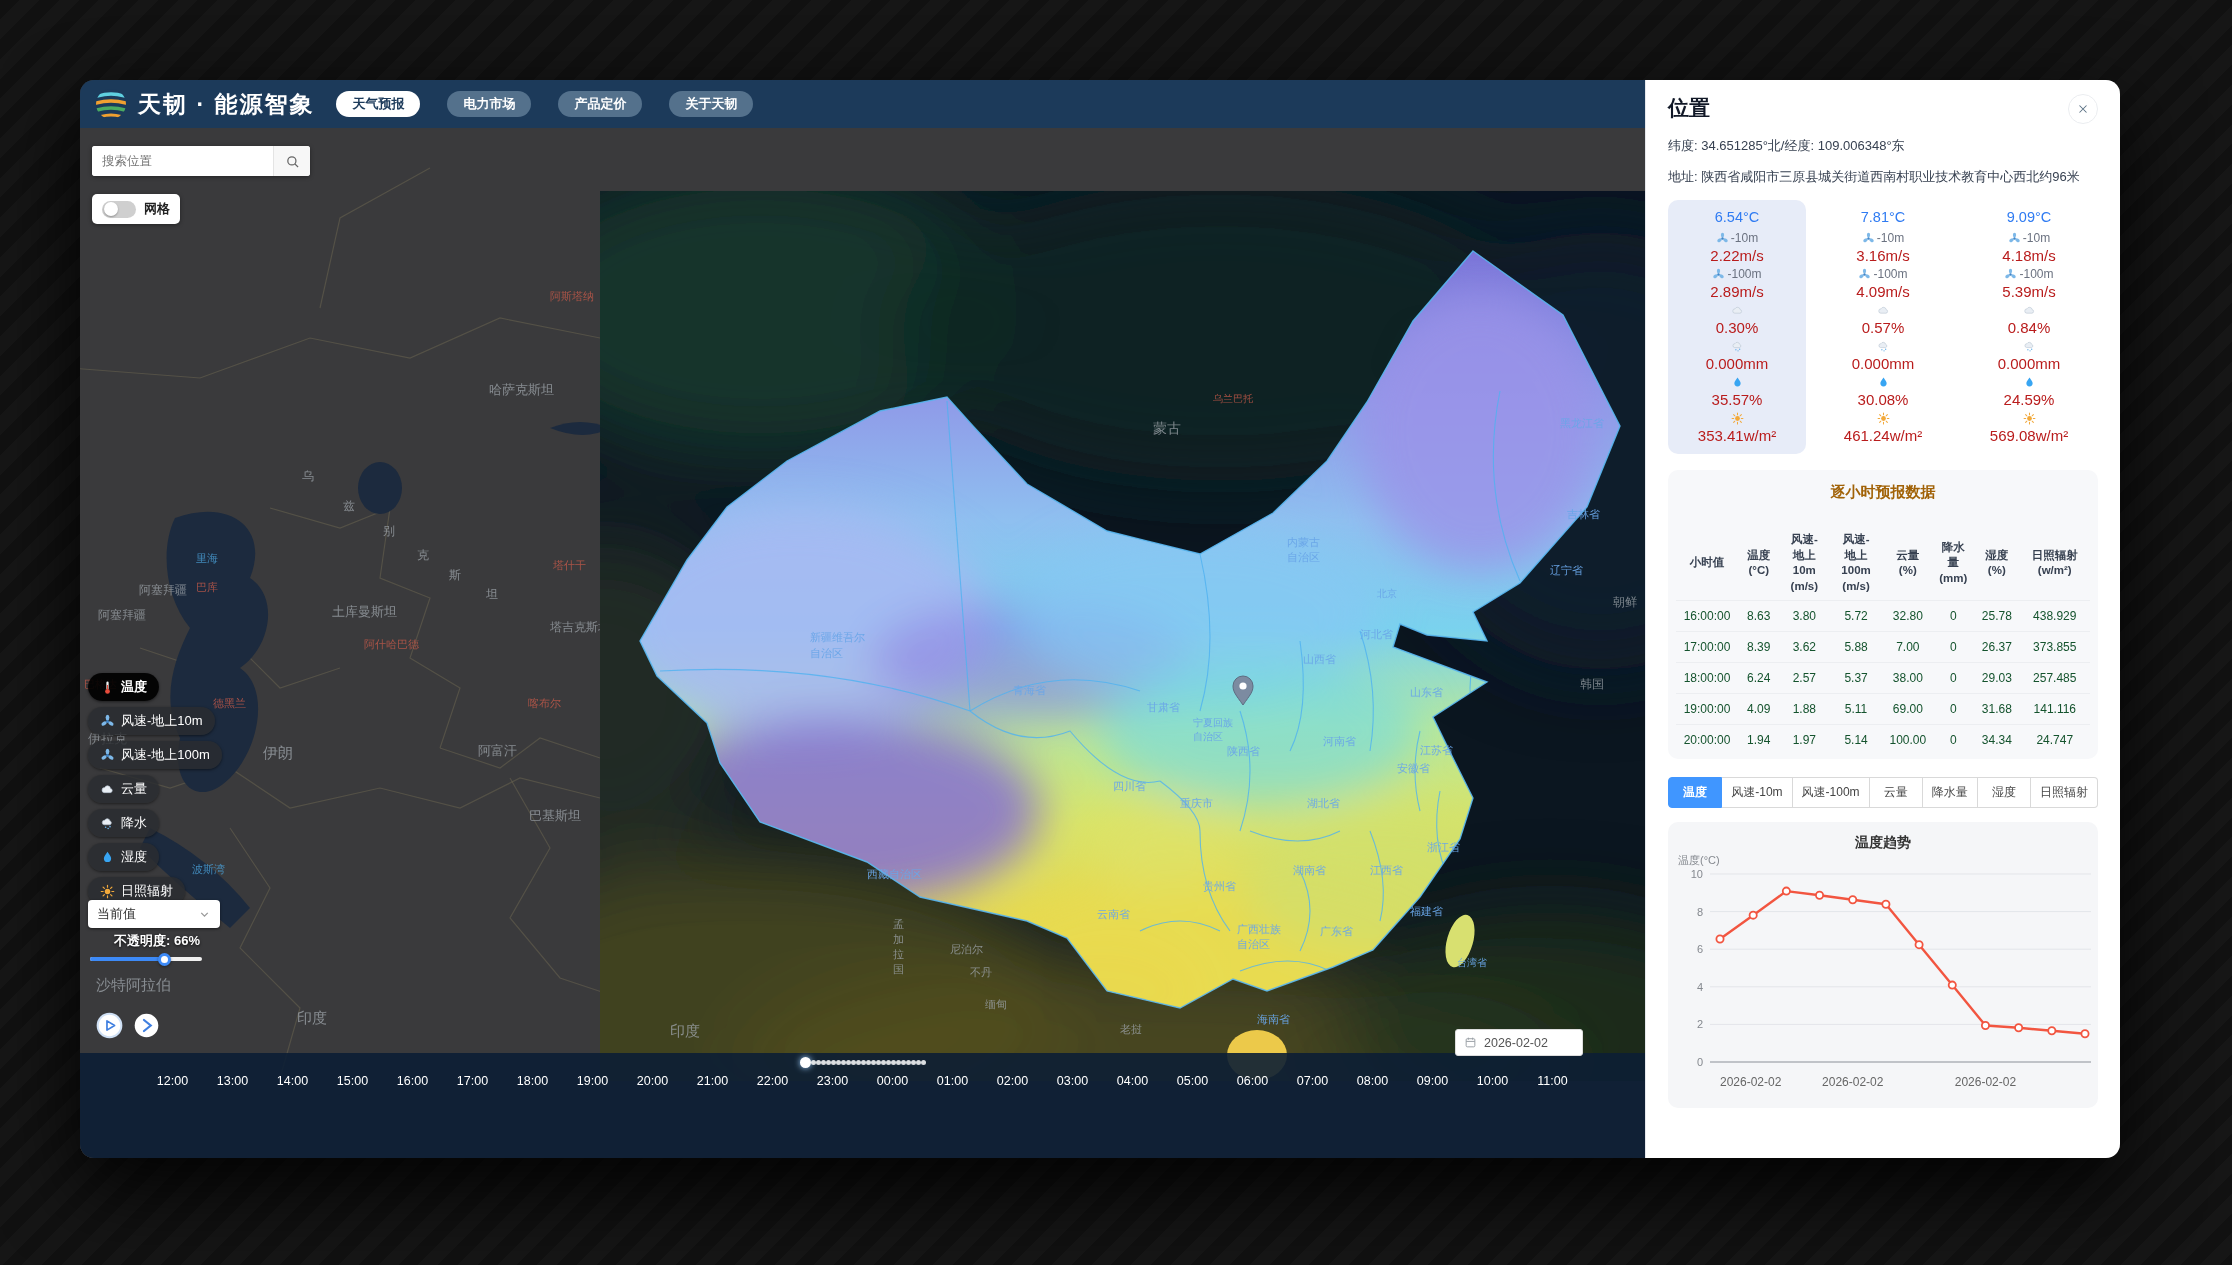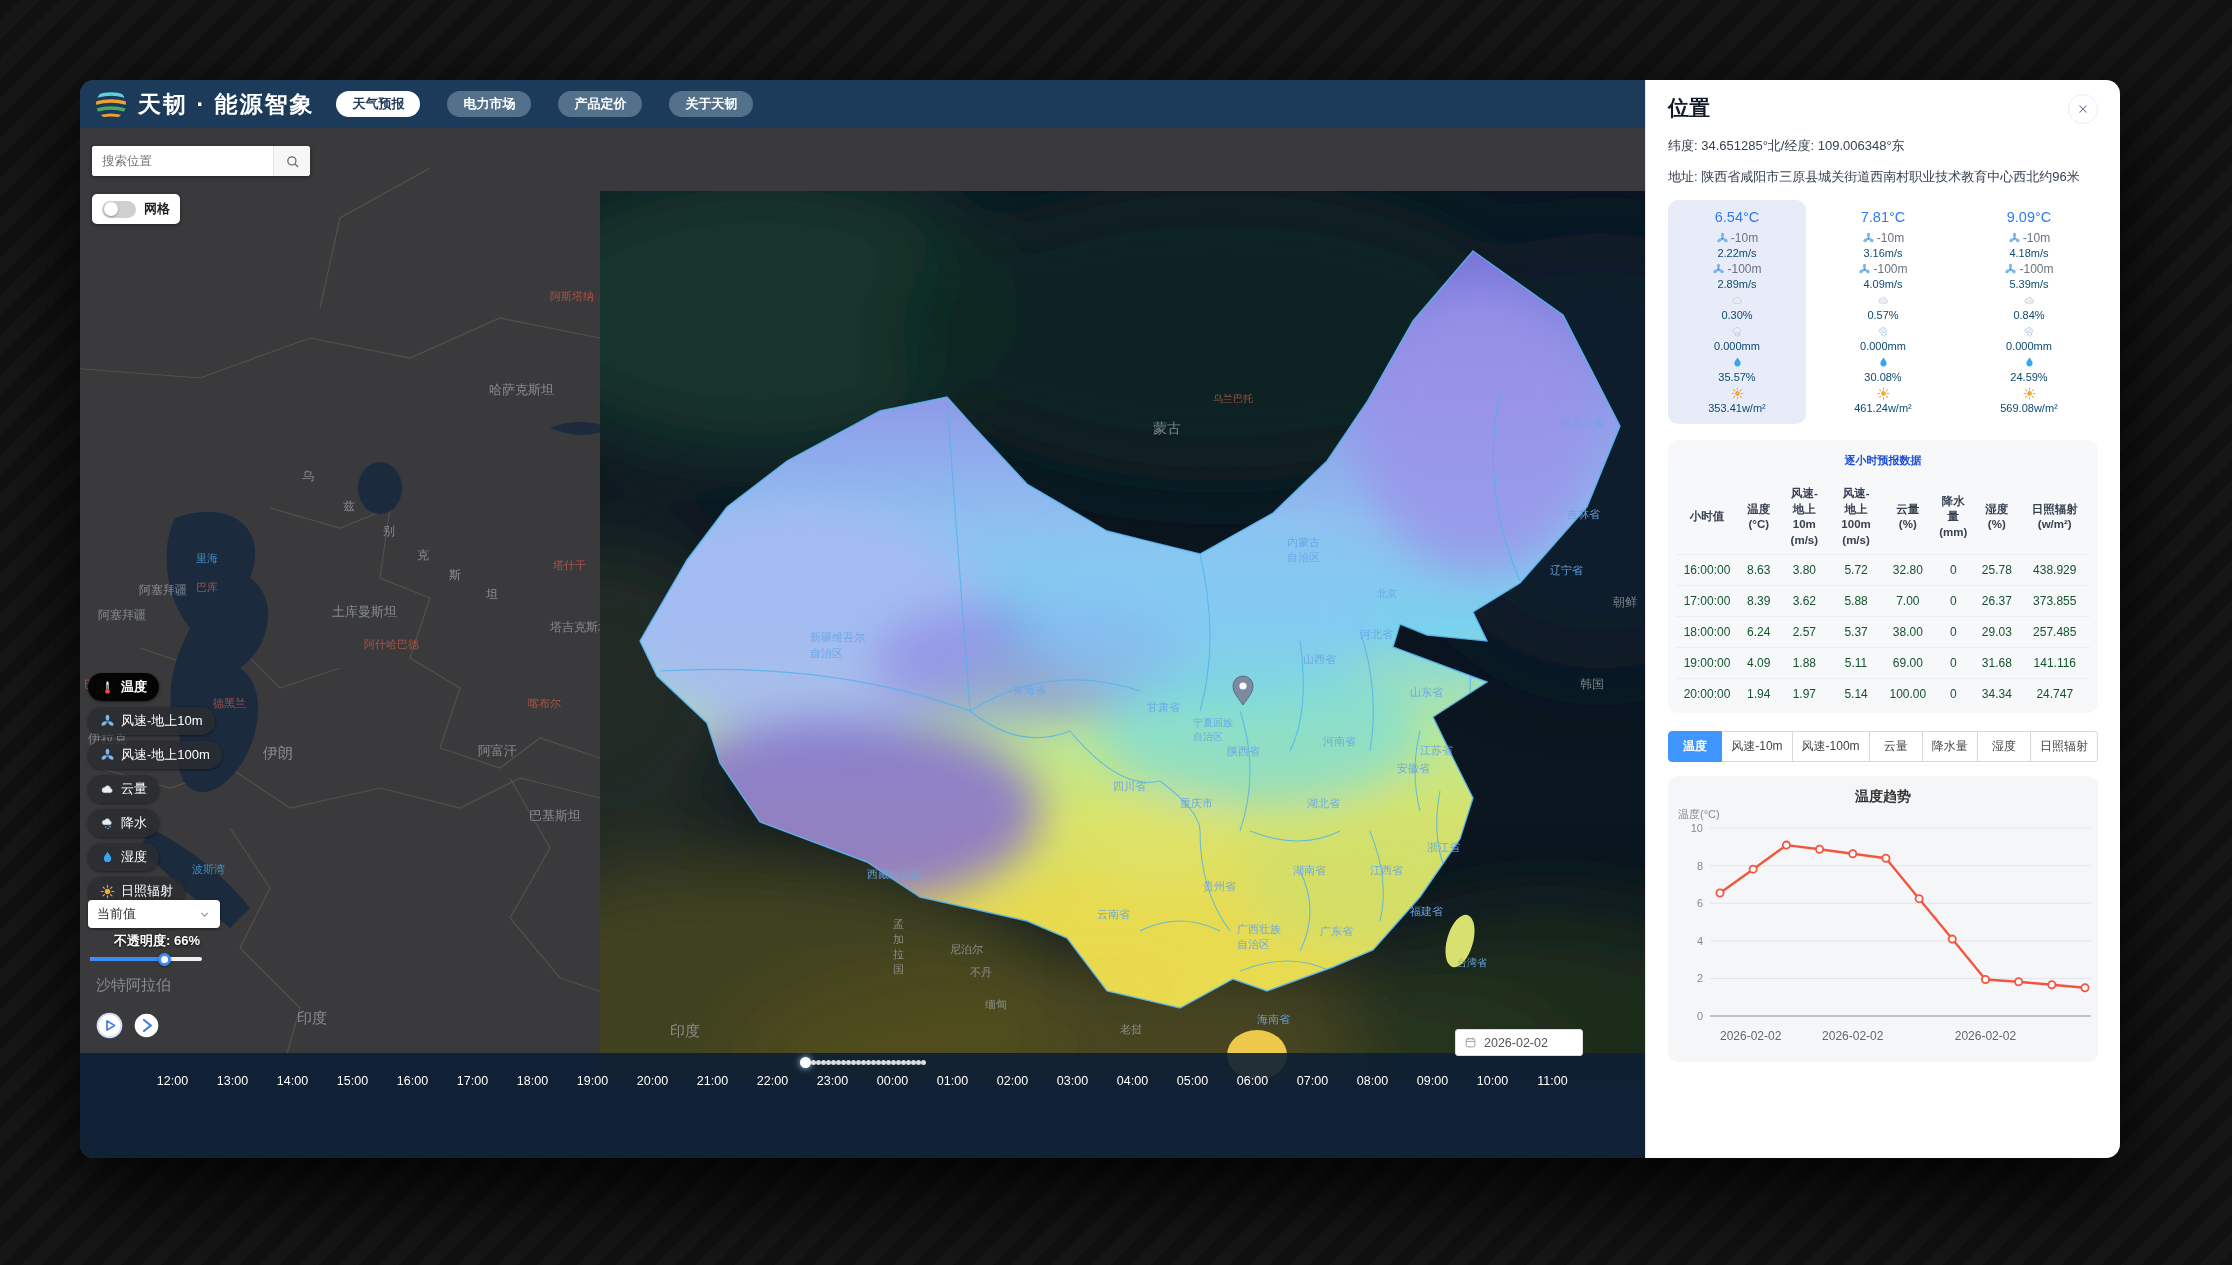--- a/index.html
+++ b/index.html
@@ -61,23 +61,23 @@
   .panel-title{font-size:21px;font-weight:bold;color:#111827;}
   .close-btn{width:28px;height:28px;border-radius:50%;border:1px solid #ebedf0;display:flex;align-items:center;justify-content:center;cursor:pointer;background:#fff;}
   .info-line{font-size:13px;color:#374151;margin-top:13px;white-space:nowrap;}
   .cards{display:flex;gap:8px;margin-top:14px;}
   .wcard{flex:1;border-radius:10px;padding:9px 2px 10px;text-align:center;}
   .wcard.hl{background:#e7ecf8;}
   .wcard .temp{font-size:14.5px;font-weight:normal;color:#2f7bf2;margin-bottom:6px;}
   .wcard .lab{font-size:12px;color:#6b7280;display:flex;align-items:center;justify-content:center;gap:2px;margin-top:3px;}
   .wcard .lab svg,.wcard .ico svg{width:13px;height:13px;}
   .wcard .ico{margin-top:4px;line-height:10px;}
-  .wcard .val{font-size:11px;color:#0c4a6e;margin-top:2px;text-align:center;}
+  .wcard .val{font-size:15px;color:#b91c1c;margin-top:2px;text-align:center;}
   .table-card{margin-top:16px;background:#f7f8fa;border-radius:10px;padding:13px 8px 4px;}
-  .table-title{text-align:center;font-size:11px;font-weight:bold;color:#1d4ed8;margin-bottom:12px;}
+  .table-title{text-align:center;font-size:15px;font-weight:bold;color:#a16207;margin-bottom:24px;}
   table.fc{width:100%;border-collapse:collapse;}
   table.fc th{font-size:11.5px;color:#374151;font-weight:bold;line-height:1.35;padding:6px 1px;text-align:center;vertical-align:middle;}
   table.fc td{font-size:12px;color:#14532d;padding:8px 1px;text-align:center;border-top:1px solid #eceef1;}
   .chart-tabs{display:flex;margin-top:18px;}
   .ctab{border:1px solid #d9d9d9;border-left-width:0;background:#fff;color:#444;font-size:12px;
     padding:6px 9px;cursor:pointer;white-space:nowrap;flex:1;text-align:center;}
   .ctab:first-child{border-left-width:1px;border-radius:4px 0 0 4px;}
   .ctab:last-child{border-radius:0 4px 4px 0;}
   .ctab.active{background:#4096ff;border-color:#4096ff;color:#fff;font-weight:bold;}
   .chart-card{margin-top:14px;background:#f5f6f8;border-radius:10px;padding:12px 6px 4px;}

